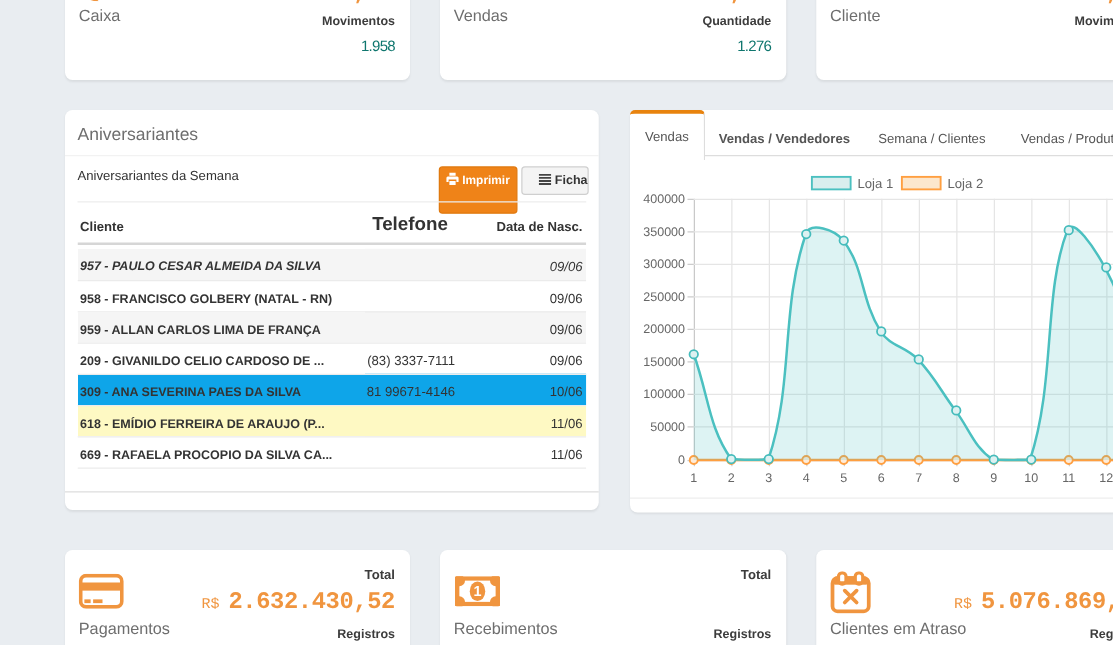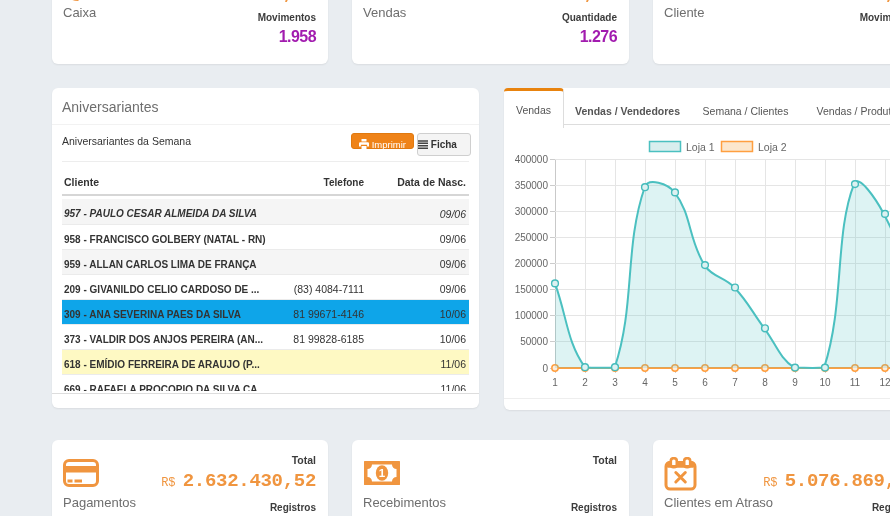--- a/index.html
+++ b/index.html
@@ -4,21 +4,21 @@
 <style>
 * { margin:0; padding:0; box-sizing:border-box; }
 html,body { width:890px; height:516px; overflow:hidden; background:#e9edf1; font-family:"Liberation Sans", sans-serif; }
 .card { position:absolute; background:#fff; border-radius:6px; box-shadow:0 1px 2px rgba(0,0,0,0.07); }
 .ctitle { position:absolute; left:11px; top:55px; font-size:13px; color:#6e6e6e; line-height:15px; white-space:nowrap; }
 .rcol { position:absolute; right:12px; top:0; text-align:right; white-space:nowrap; }
 .lbl { font-size:10px; color:#3c3c3c; font-weight:bold; }
 .lbl2 { font-size:10.5px; color:#3c3c3c; font-weight:bold; }
 .bigval { color:#f0953f; font-weight:bold; font-size:19px; letter-spacing:-0.3px; line-height:22px;font-family:Liberation Mono, monospace; }
 .bigval .rs { font-size:12px; font-weight:normal; letter-spacing:0; }
-.greenval { color:#a21caf; font-weight:bold; font-size:16px; letter-spacing:-0.55px; line-height:14px; }
+.greenval { color:#0f766e; font-weight:normal; font-size:12px; letter-spacing:-0.55px; line-height:14px; }
 .icon { position:absolute; left:10px; top:17px; }
 </style>
 </head>
 <body>
 
 <div class="card" style="left:52px; top:-50px; width:276px; height:114px;">
   <div class="icon"><svg width="38" height="34" viewBox="0 0 38 34">
         <path d="M8 31 a9 4 0 0 0 9 3 l-6 -6 z" fill="#f0953f"></path>
       </svg></div>
   <div class="ctitle">Caixa</div>
@@ -37,40 +37,40 @@
   <div class="rcol" style="top:33px;"><span class="bigval"><span class="rs">R$ </span>9.876.543,21</span></div>
   <div class="rcol" style="top:57px;"><span class="lbl">Movimentos</span></div>
 
 </div>
 
 <div class="card" style="left:52px; top:88px; width:427px; height:320px;">
   <div style="position:absolute; left:10px; top:11px; font-size:14px; color:#6e6e6e; line-height:16px;">Aniversariantes</div>
   <div style="position:absolute; left:0; top:36px; width:427px; border-top:1px solid #f2f2f2;"></div>
   <div style="position:absolute; left:10px; top:47px; font-size:10.5px; color:#333;">Aniversariantes da Semana</div>
 
-  <div style="position:absolute; left:299px; top:45px; width:63px; height:16px; background:#ef8318; border:1px solid #e0790f; border-radius:3px; color:#fff; font-size:9.5px; font-weight:normal; line-height:21px; text-align:center;">
+  <div style="position:absolute; left:299px; top:45px; width:63px; height:38px; background:#ef8318; border:1px solid #e0790f; border-radius:3px; color:#fff; font-size:9.5px; font-weight:bold; line-height:21px; text-align:center;">
     <svg width="10" height="10" viewBox="0 0 16 16" style="vertical-align:-1px;">
         <path d="M4 0 h8 v4 h-8 z M2 5 h12 a2 2 0 0 1 2 2 v5 h-3 v-3 h-10 v3 h-3 v-5 a2 2 0 0 1 2 -2 z M4 11 h8 v5 h-8 z" fill="#fff"></path>
       </svg> Imprimir</div>
-  <div style="position:absolute; left:365px; top:45px; width:54px; height:23px; background:#f4f4f4; border:1px solid #cfcfcf; border-radius:3px; color:#333; font-size:10px; font-weight:bold; line-height:21px; text-align:left;">
+  <div style="position:absolute; left:365px; top:45px; width:54px; height:23px; background:#f4f4f4; border:1px solid #cfcfcf; border-radius:3px; color:#333; font-size:10px; font-weight:bold; line-height:21px; text-align:right;">
     <svg width="10" height="9" viewBox="0 0 16 14" style="vertical-align:-1px;">
         <path d="M0 0 h16 v2.4 h-16 z M0 3.9 h16 v2.4 h-16 z M0 7.8 h16 v2.4 h-16 z M0 11.7 h16 v2.4 h-16 z" fill="#444"></path>
       </svg> Ficha</div>
 
   <div style="position:absolute; left:10px; top:73px; width:407px; height:230px; overflow:hidden; border-top:1px solid #ededed;">
     <table style="border-collapse:collapse; table-layout:fixed; width:407px; white-space:nowrap;">
       <colgroup>
           <col style="width:230px">
           <col style="width:100px">
           <col style="width:77px">
         </colgroup>
       <thead>
         <tr>
           <th style="text-align:left; height:33px; border-bottom:2px solid #d6d6d6; font-size:10.5px; color:#333; padding:0 2px 6px 2px; vertical-align:bottom;">Cliente</th>
-          <th style="text-align:right; height:33px; border-bottom:2px solid #d6d6d6; font-size:10px; color:#333; padding:0 28px 6px 0; vertical-align:bottom;">Telefone</th>
+          <th style="height:33px; border-bottom:2px solid #d6d6d6; font-size:15px; color:#333; padding:0 28px 6px 0; vertical-align:bottom;">Telefone</th>
           <th style="text-align:right; height:33px; border-bottom:2px solid #d6d6d6; font-size:10.5px; color:#333; padding:0 3px 6px 0; vertical-align:bottom;">Data de Nasc.</th>
         </tr>
       </thead>
       <tbody style="color:#333;">
         <tr style="height:4px;">
             <td colspan="3" style="padding:0;"></td>
           </tr>
         <tr style="background:#f5f5f5;font-style:italic;">
             <td class="cn">957 - PAULO CESAR ALMEIDA DA SILVA</td>
             <td class="ph"></td>
@@ -81,31 +81,26 @@
             <td class="ph"></td>
             <td class="dt">09/06</td>
           </tr>
         <tr style="background:#f5f5f5;">
             <td class="cn">959 - ALLAN CARLOS LIMA DE FRANÇA</td>
             <td class="ph"></td>
             <td class="dt">09/06</td>
           </tr>
         <tr>
             <td class="cn">209 - GIVANILDO CELIO CARDOSO DE ...</td>
-            <td class="ph">(83) 4084-7111</td>
+            <td class="ph">(83) 3337-7111</td>
             <td class="dt">09/06</td>
           </tr>
         <tr style="background:#0ea5e9;">
             <td class="cn">309 - ANA SEVERINA PAES DA SILVA</td>
             <td class="ph">81 99671-4146</td>
-            <td class="dt">10/06</td>
-          </tr>
-        <tr>
-            <td class="cn">373 - VALDIR DOS ANJOS PEREIRA (AN...</td>
-            <td class="ph">81 99828-6185</td>
             <td class="dt">10/06</td>
           </tr>
         <tr style="background:#fef9c3;">
             <td class="cn">618 - EMÍDIO FERREIRA DE ARAUJO (P...</td>
             <td class="ph"></td>
             <td class="dt">11/06</td>
           </tr>
         <tr>
             <td class="cn">669 - RAFAELA PROCOPIO DA SILVA CA...</td>
             <td class="ph"></td>

